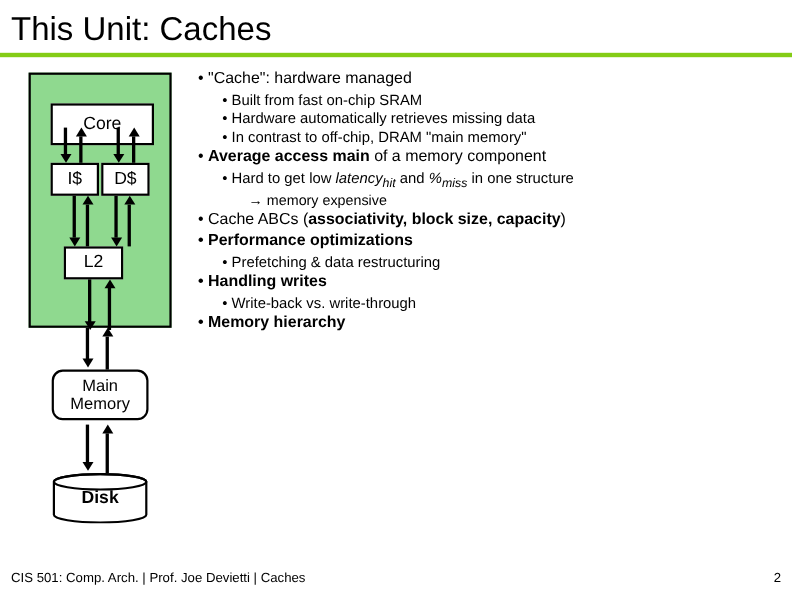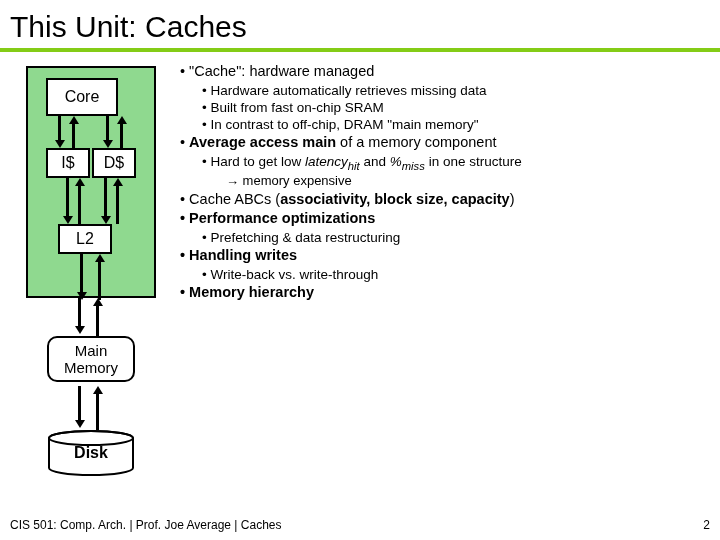--- a/index.html
+++ b/index.html
@@ -15,21 +15,21 @@
     padding: 10px 10px 4px 10px;
     border-bottom: 4px solid #84cc16;
     margin-bottom: 8px;
   }
   .content { display: flex; padding: 0 6px; }
   .left { width: 170px; padding-top: 6px; display: flex; flex-direction: column; align-items: center; }
   .right { flex: 1; padding-top: 2px; font-size: 14.5px; line-height: 1.28; }
 
   .chip-outer { width: 130px; height: 232px; border: 2px solid #000; background: #8fd98f; position: relative; }
   .box { border: 2px solid #000; background: #fff; text-align: center; position: absolute; display:flex; align-items:center; justify-content:center; font-size:16px; }
-  .core { left: 18px; top: 10px; width: 72px; height: 38px; }
+  .core { left: 18px; top: 26px; width: 94px; height: 38px; }
   .icache { left: 18px; top: 80px; width: 44px; height: 30px; }
   .dcache { left: 64px; top: 80px; width: 44px; height: 30px; }
   .l2 { left: 30px; top: 156px; width: 54px; height: 30px; }
   .shaft { position:absolute; background:#000; width:3px; }
   .head-down { position:absolute; width:0; height:0; border-left:5px solid transparent; border-right:5px solid transparent; border-top:8px solid #000; }
   .head-up { position:absolute; width:0; height:0; border-left:5px solid transparent; border-right:5px solid transparent; border-bottom:8px solid #000; }
 
   .mainmem { width:88px; height:46px; border:2px solid #000; background:#fff; text-align:center; font-size:15px; margin-top:38px; display:flex; flex-direction:column; justify-content:center; }
   .disk-wrap { margin-top:54px; position:relative; width:88px; height:46px; }
   .disk { position:absolute; inset:0; }
@@ -115,22 +115,22 @@
       </svg>
       <div class="disk-label">Disk</div>
     </div>
   </div>
 
   <div class="right">
     <ul class="lvl1">
       <li>"Cache": hardware managed</li>
     </ul>
     <ul class="lvl2">
+      <li>Built from fast on-chip SRAM</li>
       <li>Hardware automatically retrieves missing data</li>
-      <li>Built from fast on-chip SRAM</li>
       <li>In contrast to off-chip, DRAM "main memory"</li>
     </ul>
     <ul class="lvl1">
       <li><span class="b">Average access main</span><span> of a memory component</span></li>
     </ul>
     <ul class="lvl2">
       <li>
         <span>Hard to get low </span><span class="i">latency</span><sub class="i">hit</sub><span> and </span><span class="i">%</span><sub class="i">miss</sub><span> in one structure</span>
         <ul class="lvl3">
             <li>→ memory expensive</li>
@@ -150,15 +150,15 @@
     <ul class="lvl2">
       <li>Write-back vs. write-through</li>
     </ul>
     <ul class="lvl1">
       <li class="b">Memory hierarchy</li>
     </ul>
   </div>
 </div>
 
 <div class="footer">
-  <span>CIS 501: Comp. Arch. | Prof. Joe Average | Caches</span>
+  <span>CIS 501: Comp. Arch. | Prof. Joe Devietti | Caches</span>
   <span>2</span>
 </div>
 
 </body></html>

